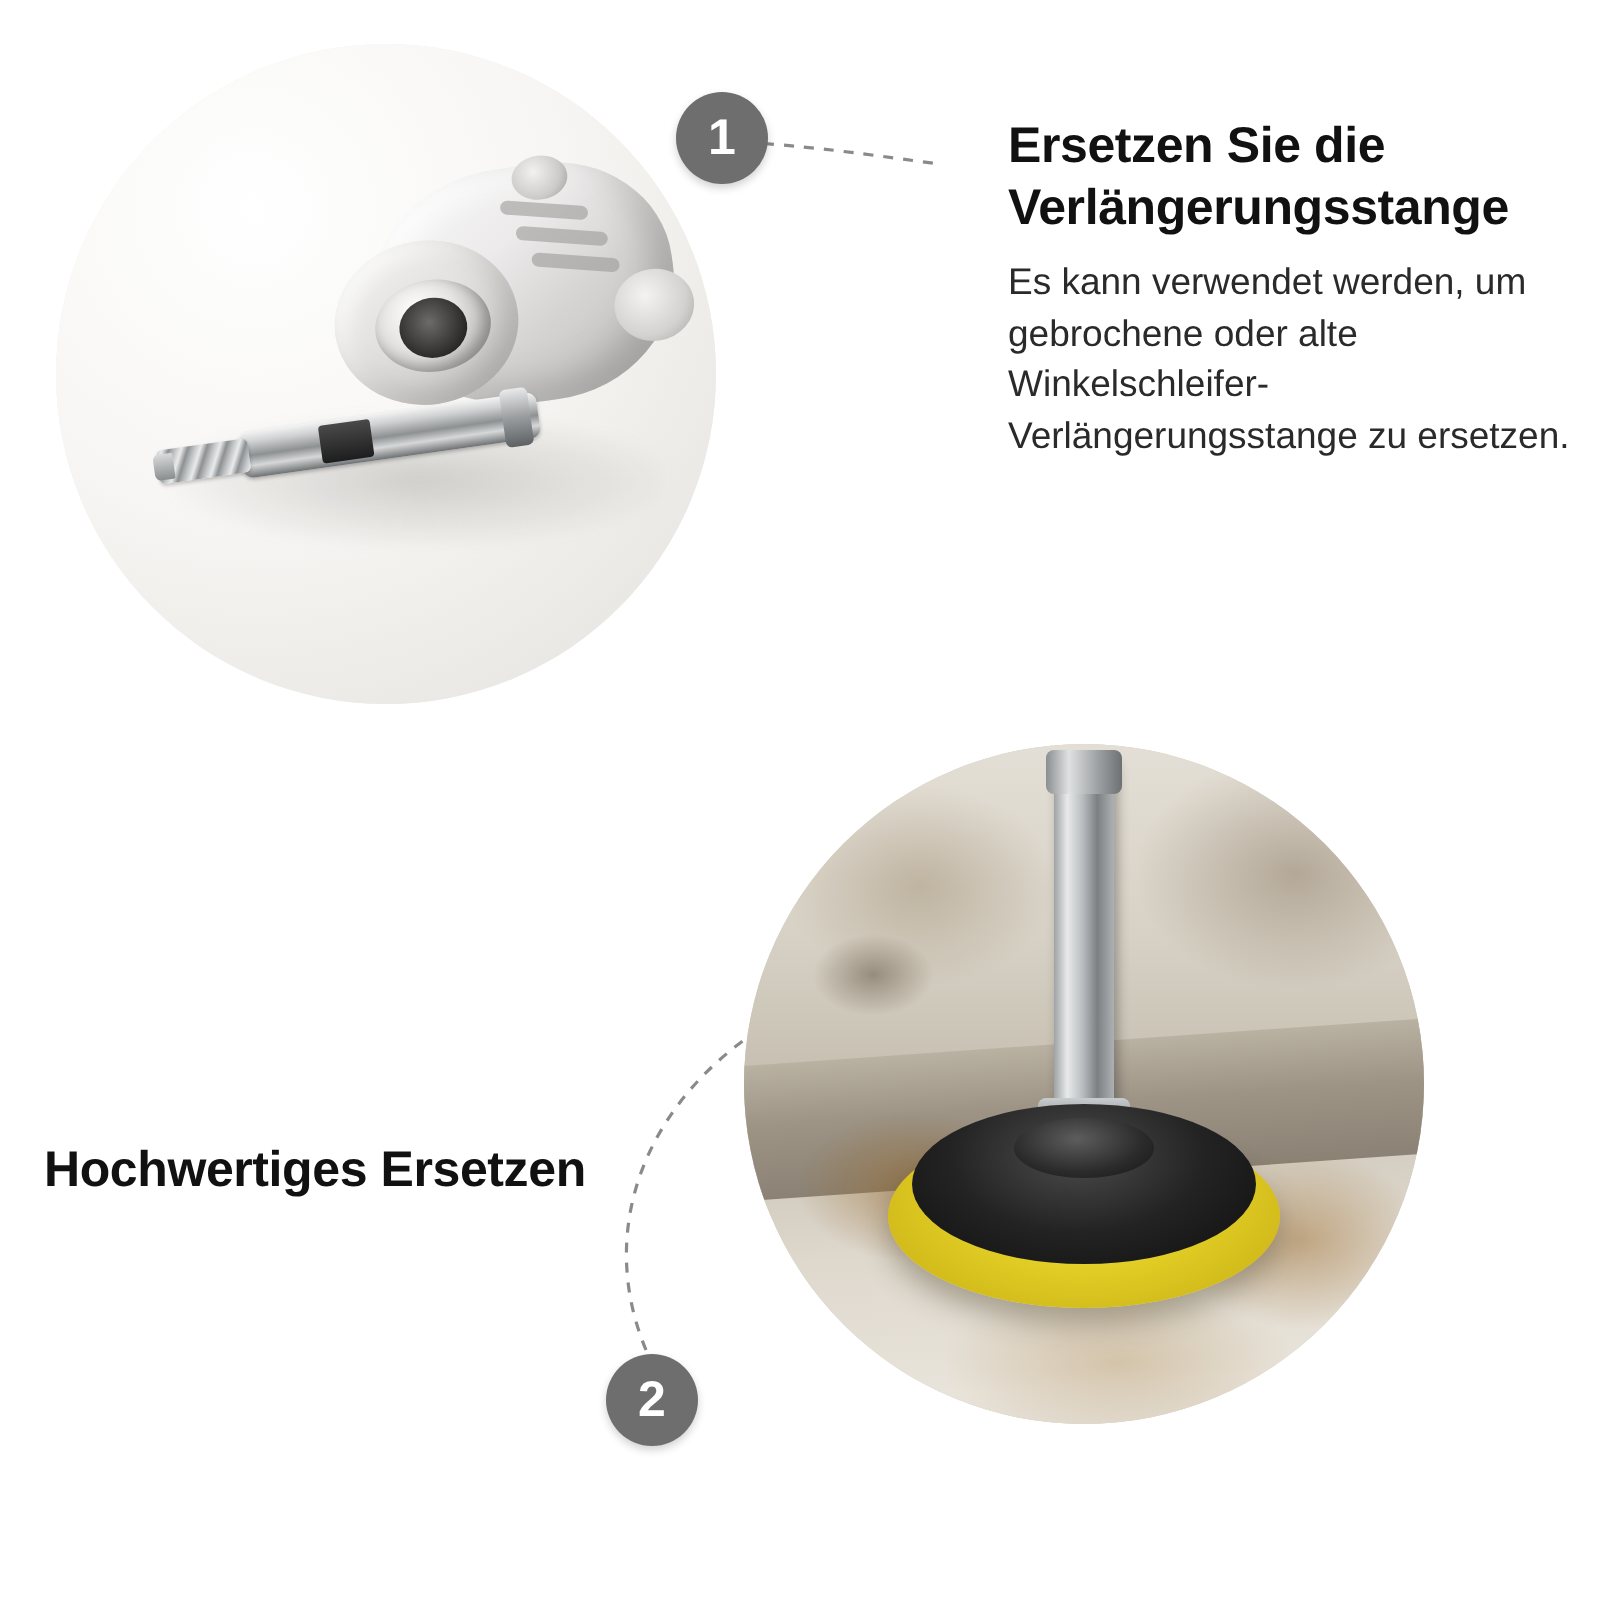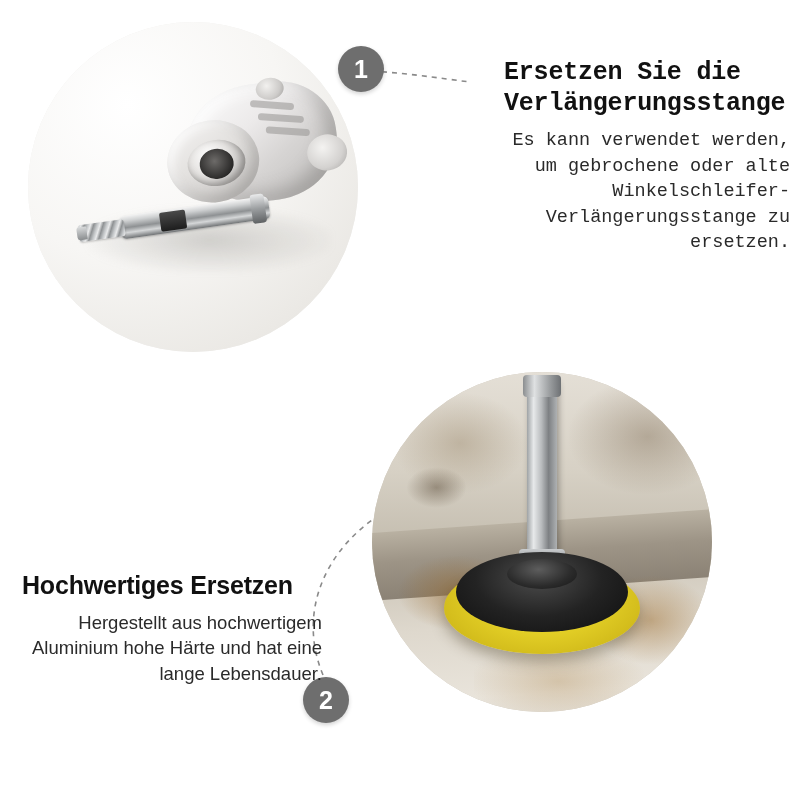--- a/index.html
+++ b/index.html
@@ -363,42 +363,40 @@
   .badge-1 { left: 338px; top: 46px; }
   .badge-2 { left: 303px; top: 677px; }
 
   
   .block { position: absolute; }
 
   .block-top {
     left: 504px;
     top: 58px;
     width: 286px;
-    font-family: Liberation Mono, monospace;
   }
   .block-bottom {
     left: 22px;
     top: 570px;
     width: 300px;
   }
 
   .heading {
     font-size: 25px;
     font-weight: bold;
     line-height: 1.22;
     color: #111111;
     margin: 0 0 9px 0;
     letter-spacing: -0.2px;
   }
   .body-text {
     font-size: 18.5px;
     line-height: 1.38;
     color: #2a2a2a;
     margin: 0;
-    text-align: right;
   }
 </style>
 </head>
 <body>
 
 <div class="stage">
 
   <svg class="connectors" viewBox="0 0 800 800">
     <path d="M352,70 C402,72 438,78 470,82" fill="none" stroke="#8a8a8a" stroke-width="1.6" stroke-dasharray="5 5"></path>
     <path d="M323,675 C300,620 318,560 372,520" fill="none" stroke="#8a8a8a" stroke-width="1.6" stroke-dasharray="5 5"></path>
@@ -459,16 +457,15 @@
     <span>2</span>
   </div>
 
   <div class="block block-top">
     <h2 class="heading">Ersetzen Sie die Verlängerungsstange</h2>
     <p class="body-text">Es kann verwendet werden, um gebrochene oder alte Winkelschleifer-Verlängerungsstange zu ersetzen.</p>
   </div>
 
   <div class="block block-bottom">
     <h2 class="heading">Hochwertiges Ersetzen</h2>
-    <p class="body-text">Hergestellt aus hochwertigem Aluminium hohe Härte und hat eine lange Lebensdauer.</p>
   </div>
 
 </div>
 
 </body></html>

